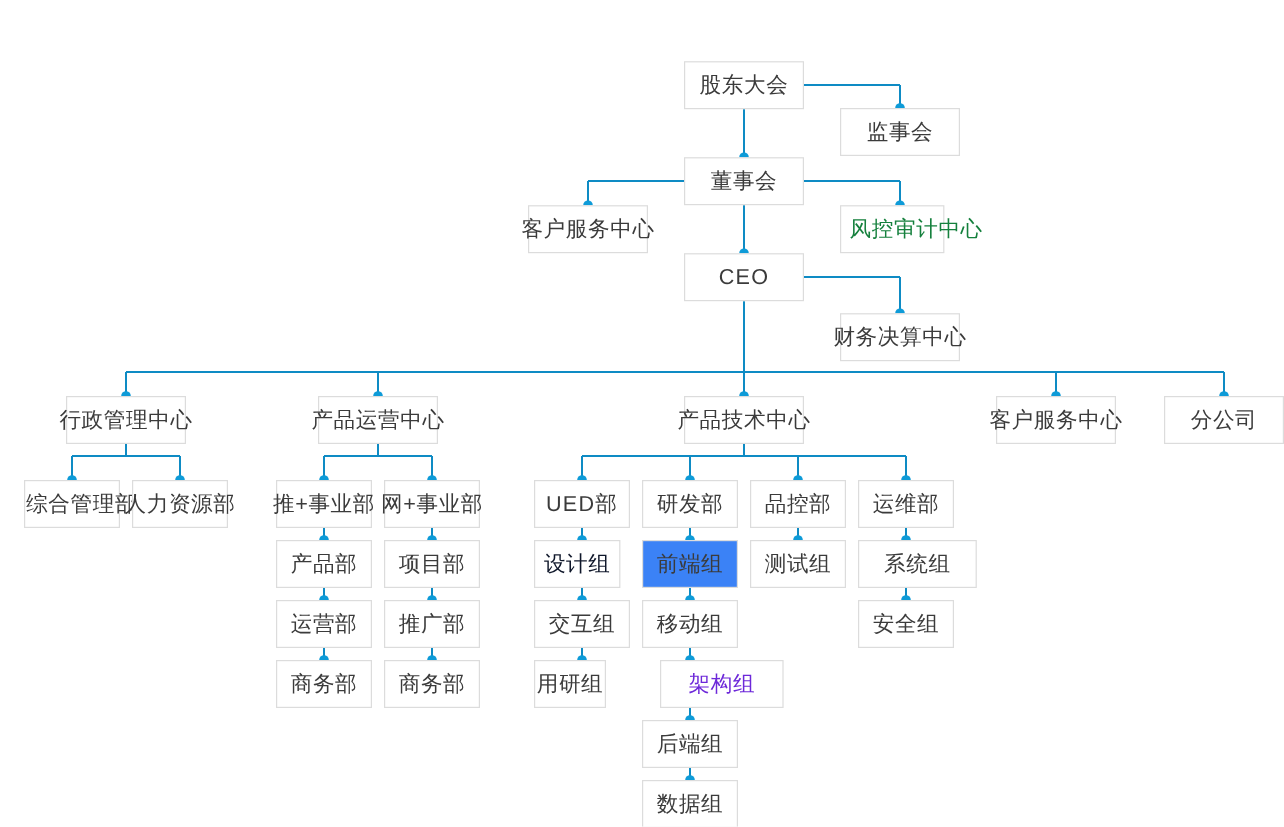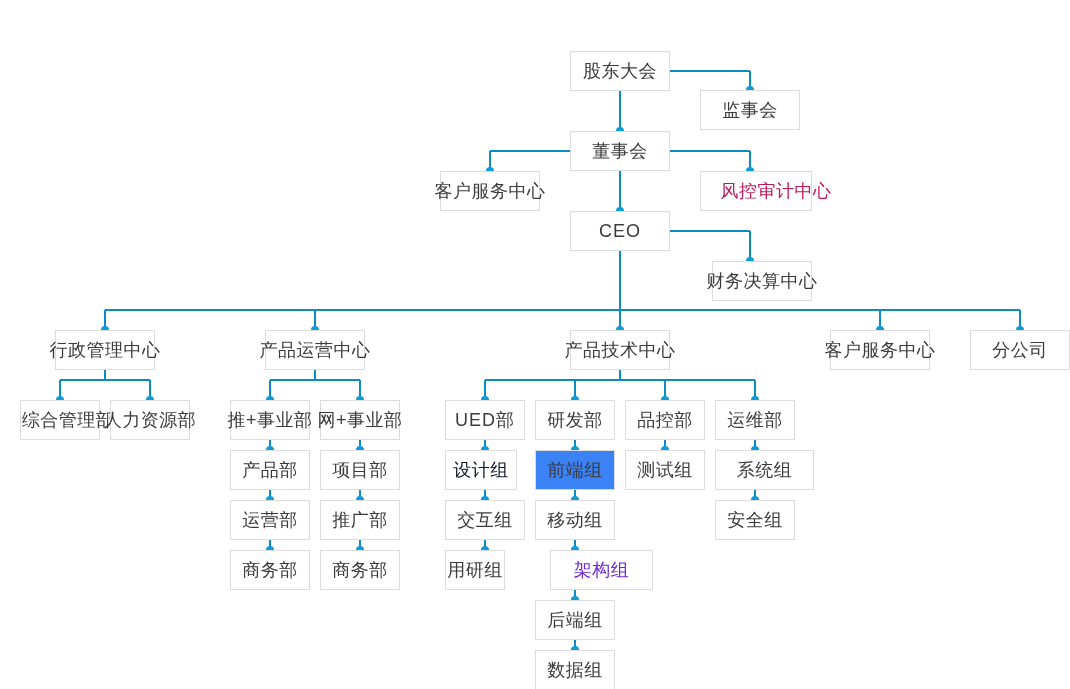--- a/index.html
+++ b/index.html
@@ -132,23 +132,23 @@
       <line x1="665" y1="380" x2="665" y2="400" stroke="#0e8bc4" stroke-width="1.6" shape-rendering="crispEdges"></line>
       <circle cx="665" cy="400" r="4" fill="#0e9bd8"></circle>
       <line x1="755" y1="380" x2="755" y2="400" stroke="#0e8bc4" stroke-width="1.6" shape-rendering="crispEdges"></line>
       <circle cx="755" cy="400" r="4" fill="#0e9bd8"></circle>
     </svg>
   <div id="node-layer">
       <div class="node" style="left: 570px; top: 51px; width: 100px; height: 40px; border-color: rgb(220, 220, 220); background: rgb(255, 255, 255); color: rgb(59, 59, 59);">股东大会</div>
       <div class="node" style="left: 700px; top: 90px; width: 100px; height: 40px; border-color: rgb(220, 220, 220); background: rgb(255, 255, 255); color: rgb(59, 59, 59);">监事会</div>
       <div class="node" style="left: 570px; top: 131px; width: 100px; height: 40px; border-color: rgb(220, 220, 220); background: rgb(255, 255, 255); color: rgb(59, 59, 59);">董事会</div>
       <div class="node" style="left: 440px; top: 171px; width: 100px; height: 40px; border-color: rgb(220, 220, 220); background: rgb(255, 255, 255); color: rgb(59, 59, 59);">客户服务中心</div>
-      <div class="node" style="left: 700px; top: 171px; width: 112px; height: 40px; border-color: rgb(220, 220, 220); background: rgb(255, 255, 255); color: #be185d; padding-left: 40px;">风控审计中心</div>
+      <div class="node" style="left: 700px; top: 171px; width: 87px; height: 40px; border-color: rgb(220, 220, 220); background: rgb(255, 255, 255); color: #15803d; padding-left: 40px;">风控审计中心</div>
       <div class="node latin" style="left: 570px; top: 211px; width: 100px; height: 40px; border-color: rgb(220, 220, 220); background: rgb(255, 255, 255); color: rgb(59, 59, 59);">CEO</div>
-      <div class="node" style="left: 700px; top: 261px; width: 100px; height: 40px; border-color: rgb(220, 220, 220); background: rgb(255, 255, 255); color: rgb(59, 59, 59); margin-left: 12px;">财务决算中心</div>
+      <div class="node" style="left: 700px; top: 261px; width: 100px; height: 40px; border-color: rgb(220, 220, 220); background: rgb(255, 255, 255); color: rgb(59, 59, 59);">财务决算中心</div>
       <div class="node" style="left: 55px; top: 330px; width: 100px; height: 40px; border-color: rgb(220, 220, 220); background: rgb(255, 255, 255); color: rgb(59, 59, 59);">行政管理中心</div>
       <div class="node" style="left: 20px; top: 400px; width: 80px; height: 40px; border-color: rgb(220, 220, 220); background: rgb(255, 255, 255); color: rgb(59, 59, 59); padding-left: 16px;">综合管理部</div>
       <div class="node" style="left: 110px; top: 400px; width: 80px; height: 40px; border-color: rgb(220, 220, 220); background: rgb(255, 255, 255); color: rgb(59, 59, 59);">人力资源部</div>
       <div class="node" style="left: 265px; top: 330px; width: 100px; height: 40px; border-color: rgb(220, 220, 220); background: rgb(255, 255, 255); color: rgb(59, 59, 59);">产品运营中心</div>
       <div class="node" style="left: 230px; top: 400px; width: 80px; height: 40px; border-color: rgb(220, 220, 220); background: rgb(255, 255, 255); color: rgb(59, 59, 59);">推+事业部</div>
       <div class="node" style="left: 320px; top: 400px; width: 80px; height: 40px; border-color: rgb(220, 220, 220); background: rgb(255, 255, 255); color: rgb(59, 59, 59);">网+事业部</div>
       <div class="node" style="left: 230px; top: 450px; width: 80px; height: 40px; border-color: rgb(220, 220, 220); background: rgb(255, 255, 255); color: rgb(59, 59, 59);">产品部</div>
       <div class="node" style="left: 320px; top: 450px; width: 80px; height: 40px; border-color: rgb(220, 220, 220); background: rgb(255, 255, 255); color: rgb(59, 59, 59);">项目部</div>
       <div class="node" style="left: 230px; top: 500px; width: 80px; height: 40px; border-color: rgb(220, 220, 220); background: rgb(255, 255, 255); color: rgb(59, 59, 59);">运营部</div>
       <div class="node" style="left: 320px; top: 500px; width: 80px; height: 40px; border-color: rgb(220, 220, 220); background: rgb(255, 255, 255); color: rgb(59, 59, 59);">推广部</div>

